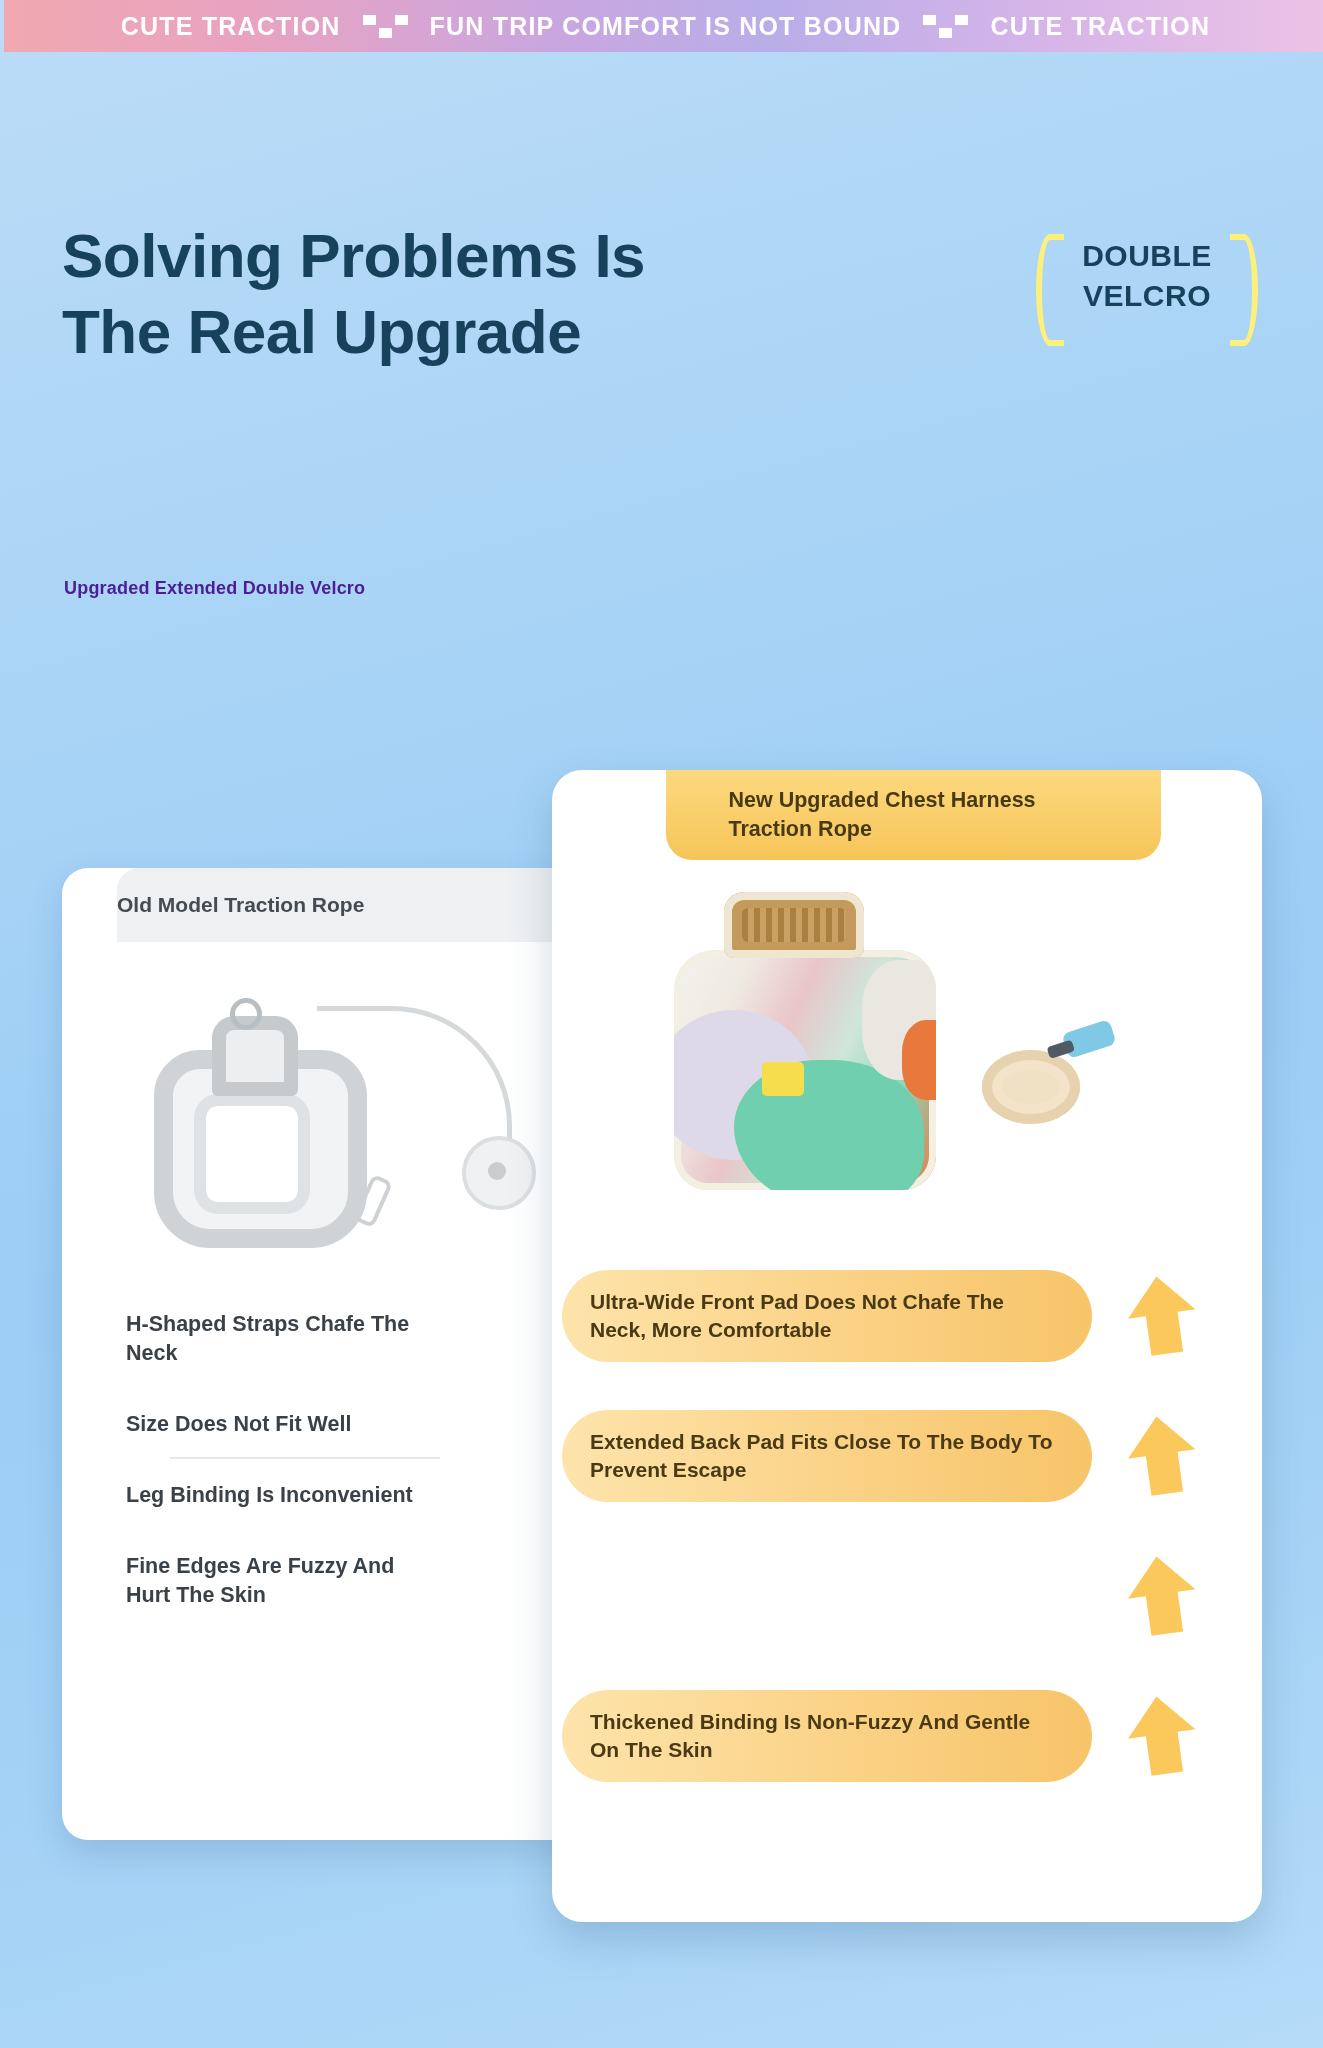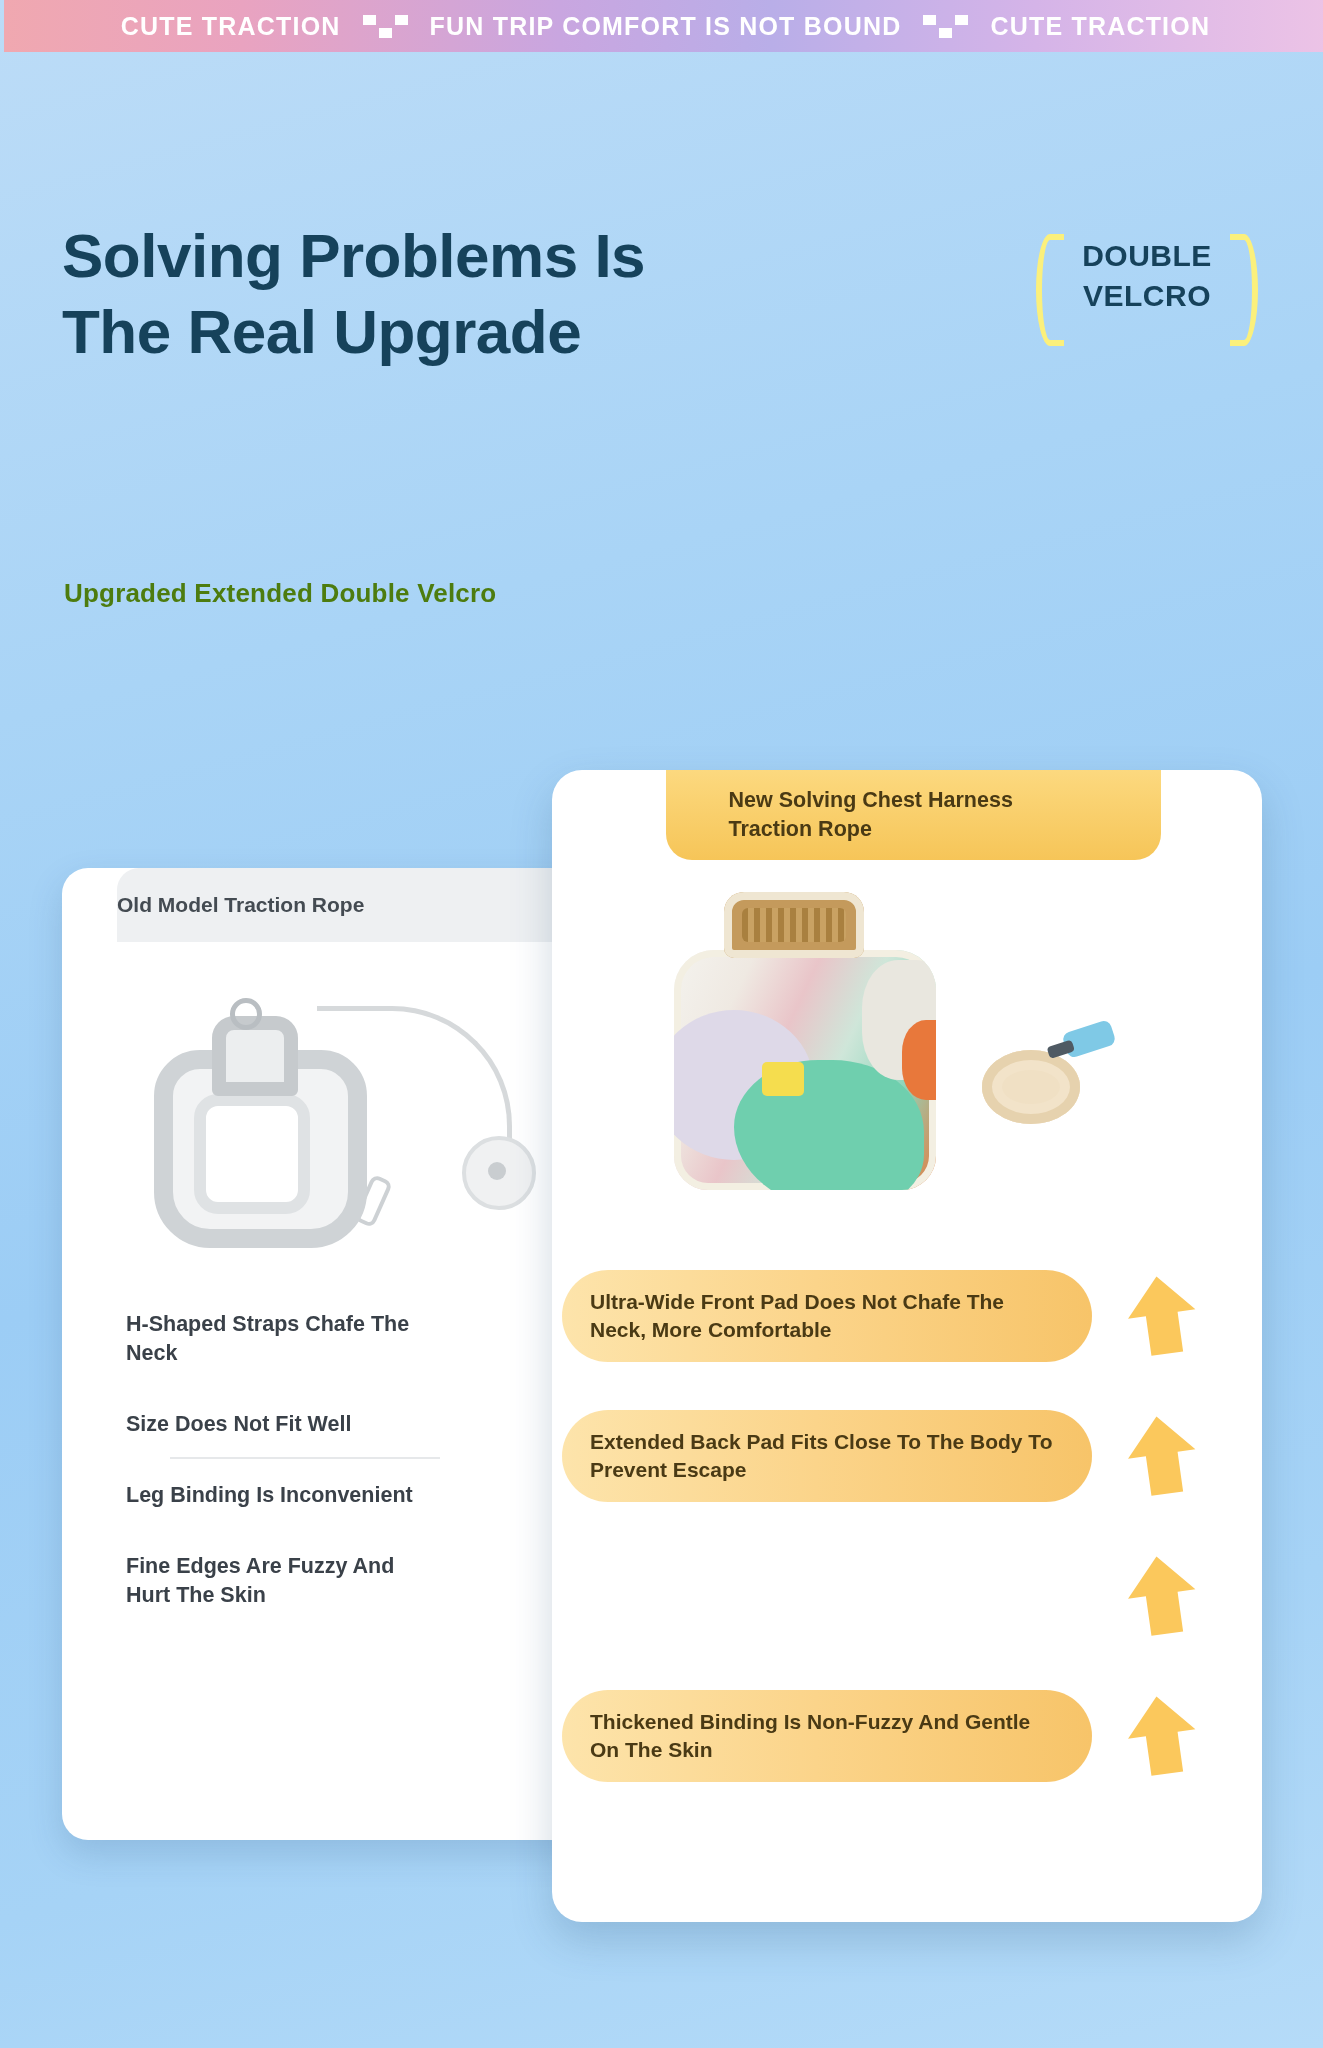--- a/index.html
+++ b/index.html
@@ -54,22 +54,22 @@
     color: #16425b;
     font-size: 62px;
     line-height: 1.23;
     font-weight: bold;
     letter-spacing: -0.5px;
   }
   .subhead {
     position: absolute;
     top: 578px;
     left: 64px;
-    color: #4d7c0f;
-    font-size: 26px;
+    color: #4c1d95;
+    font-size: 18px;
     font-weight: bold;
     letter-spacing: 0.2px;
   }
 
   
   .velcro-badge {
     position: absolute;
     top: 228px;
     left: 1036px;
     width: 222px;
@@ -437,21 +437,21 @@
       <span>Leg Binding Is Inconvenient</span>
     </div>
     <div class="old-item">
       <span>Fine Edges Are Fuzzy And Hurt The Skin</span>
     </div>
   </div>
 </div>
 
 <div class="card-new">
   <div class="new-tab">
-    <span>New Solving Chest Harness Traction Rope</span>
+    <span>New Upgraded Chest Harness Traction Rope</span>
   </div>
 
   <div class="new-illus">
     <div class="np-harness">
       <div class="blob1"></div>
       <div class="blob2"></div>
       <div class="blob3"></div>
       <div class="blob4"></div>
     </div>
     <div class="np-tag"></div>

